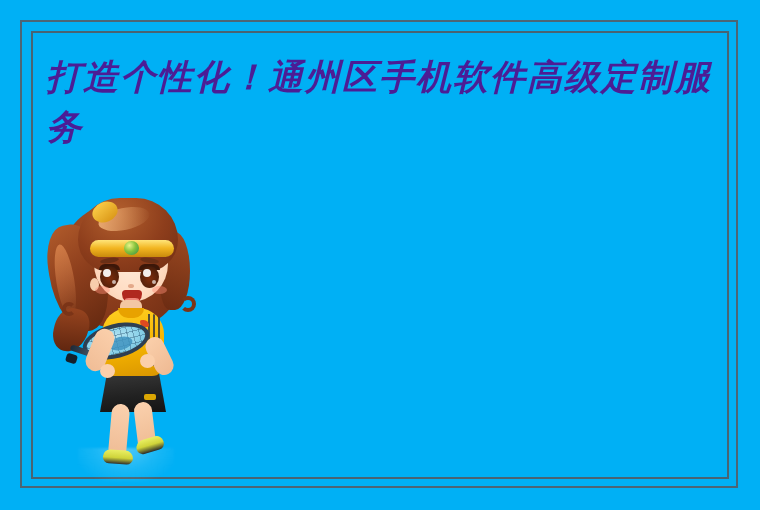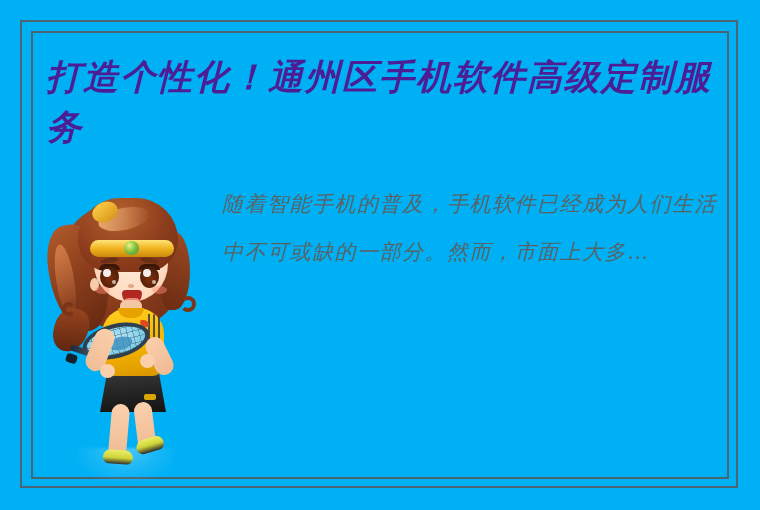--- a/index.html
+++ b/index.html
@@ -522,21 +522,20 @@
 </head>
 <body>
 
 <div id="card">
 
   <div class="frame-outer"></div>
   <div class="frame-inner"></div>
 
   <div class="title">打造个性化！通州区手机软件高级定制服务</div>
 
-  <div class="excerpt">随着智能手机的普及，手机软件已经成为人们生活中不可或缺的一部分。然而，市面上大多…</div>
 
   <div class="mascot">
 
     <div class="reflection"></div>
 
     <div class="hair-back"></div>
     <div class="ponytail"></div>
     <div class="ponytail-tip"></div>
     <div class="hair-side-r"></div>
 

